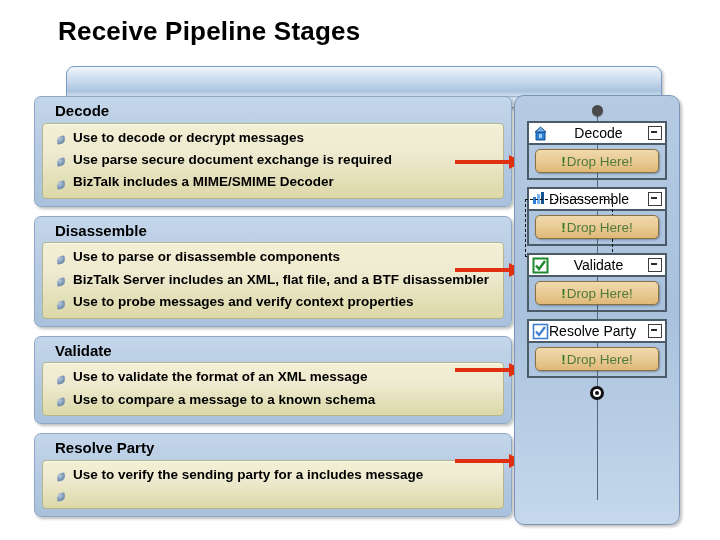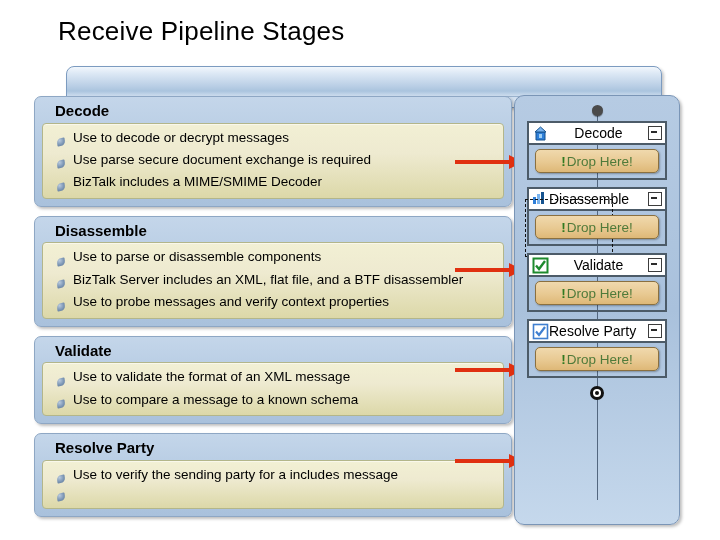--- a/index.html
+++ b/index.html
@@ -14,21 +14,21 @@
     overflow: hidden;
     position: relative;
   }
 
   
   #slide-title {
     position: absolute;
     left: 58px;
     top: 16px;
     font-size: 26px;
-    font-weight: normal;
+    font-weight: bold;
     color: #000000;
     letter-spacing: 0.2px;
     white-space: nowrap;
   }
 
   
   #outer-frame {
     position: absolute;
     left: 66px;
     top: 66px;
@@ -77,23 +77,23 @@
   }
   .bullet-box {
     border: 1px solid #b3b68a;
     border-radius: 4px;
     background: linear-gradient(to bottom, #f2f0d4 0%, #eeead0 40%, #dcd8a8 100%);
     padding: 3px 6px 4px 6px;
     box-shadow: inset 0 1px 1px rgba(255,255,255,0.6);
   }
   .bullet-row {
     display: flex;
-    align-items: flex-end;
+    align-items: center;
     font-size: 13.5px;
-    font-weight: normal;
+    font-weight: bold;
     color: #000000;
     line-height: 1.22;
     padding: 3px 0 3px 0;
   }
   .bullet-glyph {
     flex: 0 0 auto;
     width: 8px;
     height: 8px;
     margin: 4px 8px 0 8px;
     background: radial-gradient(circle at 35% 30%, #b8c9dd 0%, #7b95b4 55%, #5d7794 100%);

